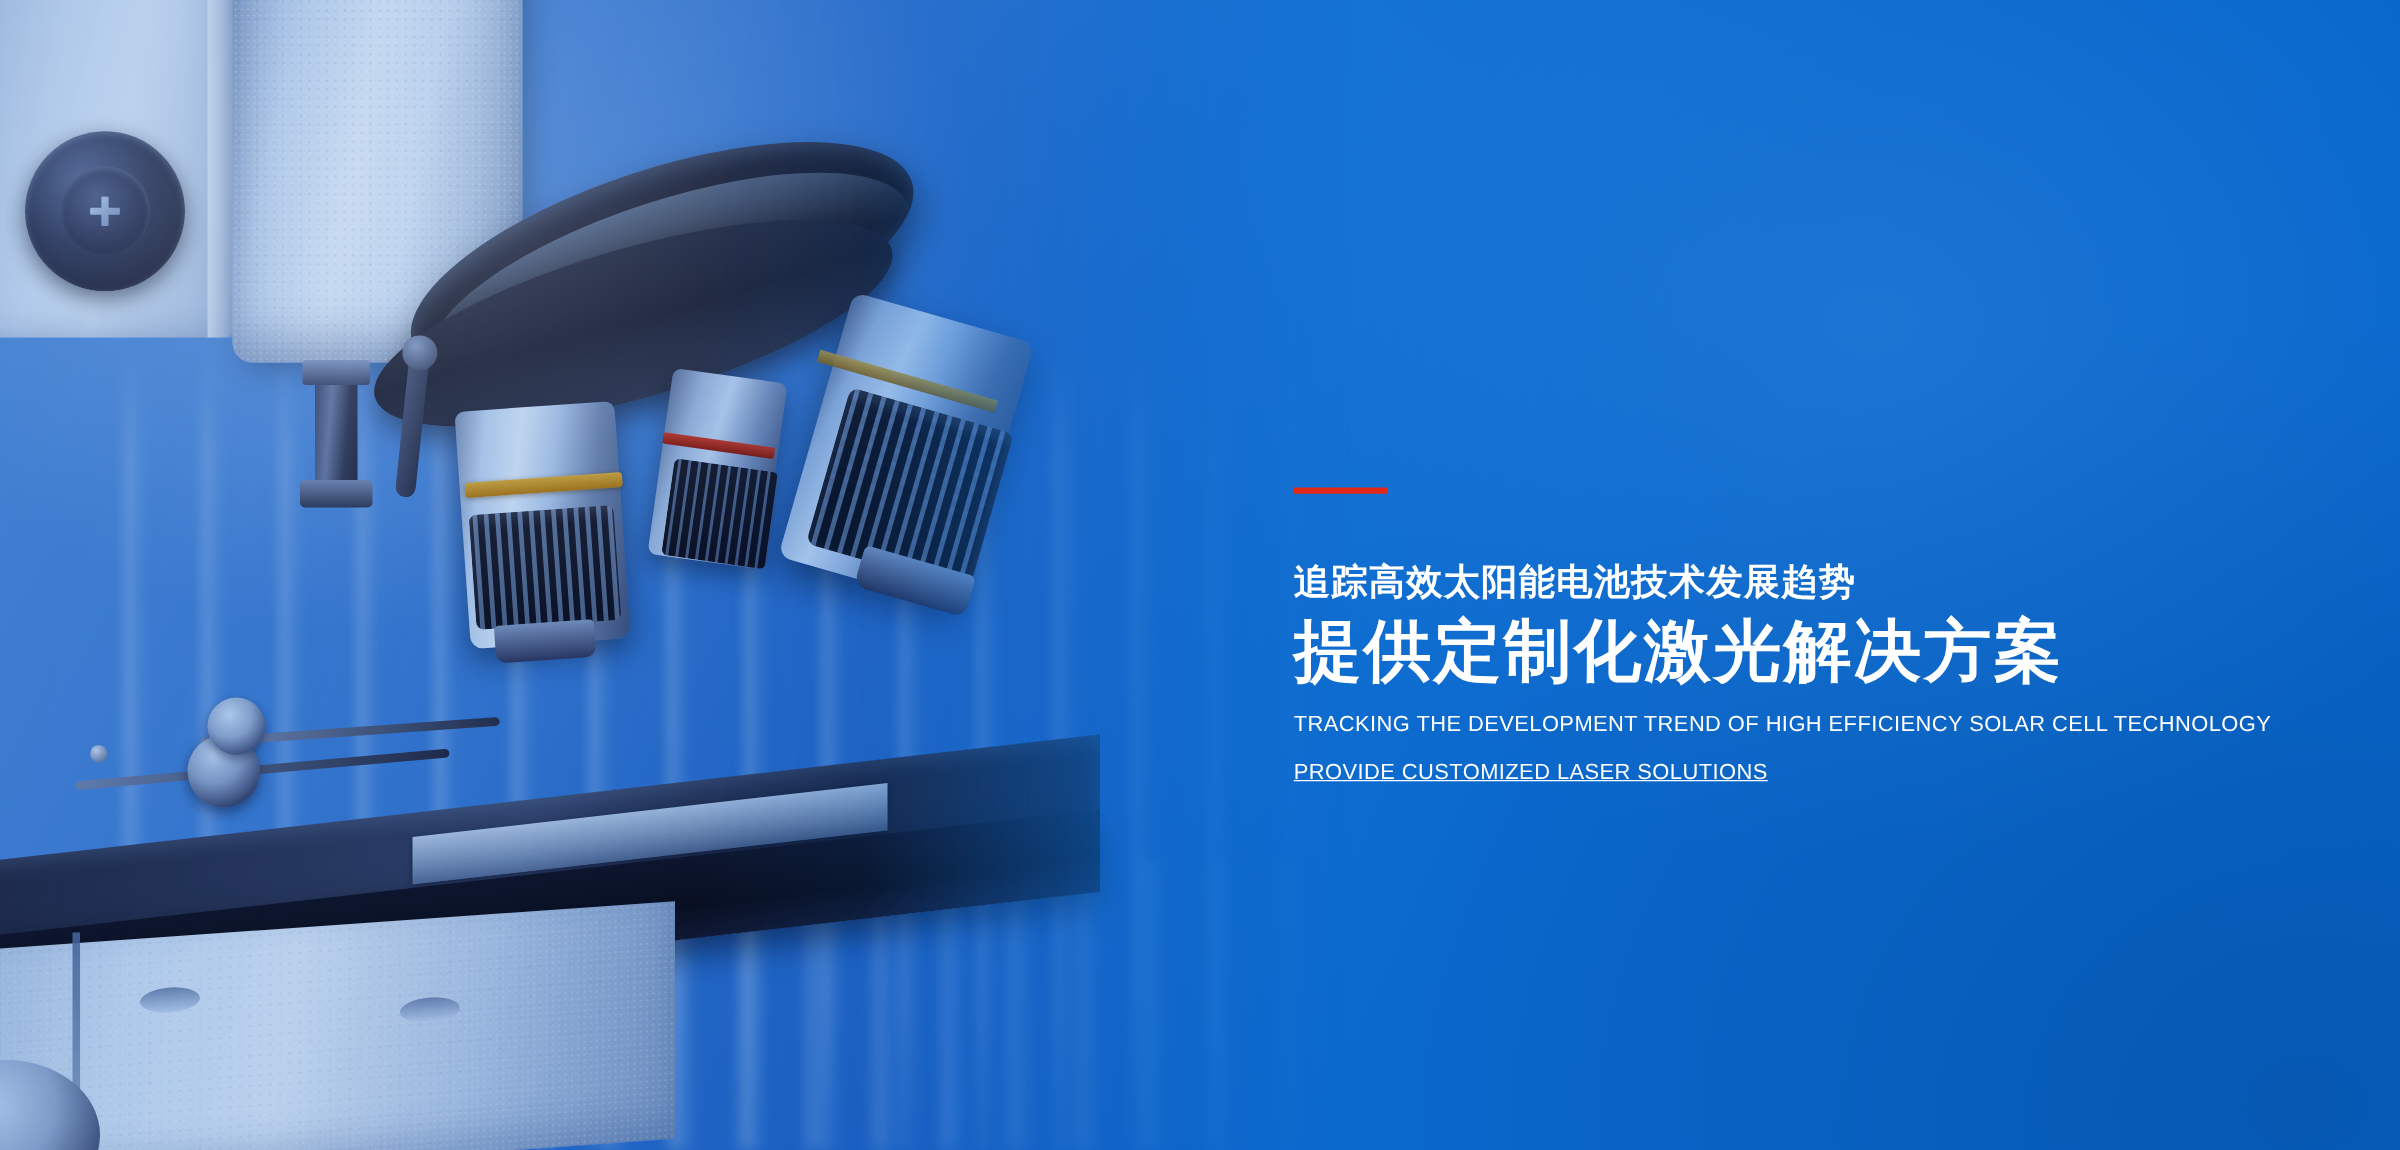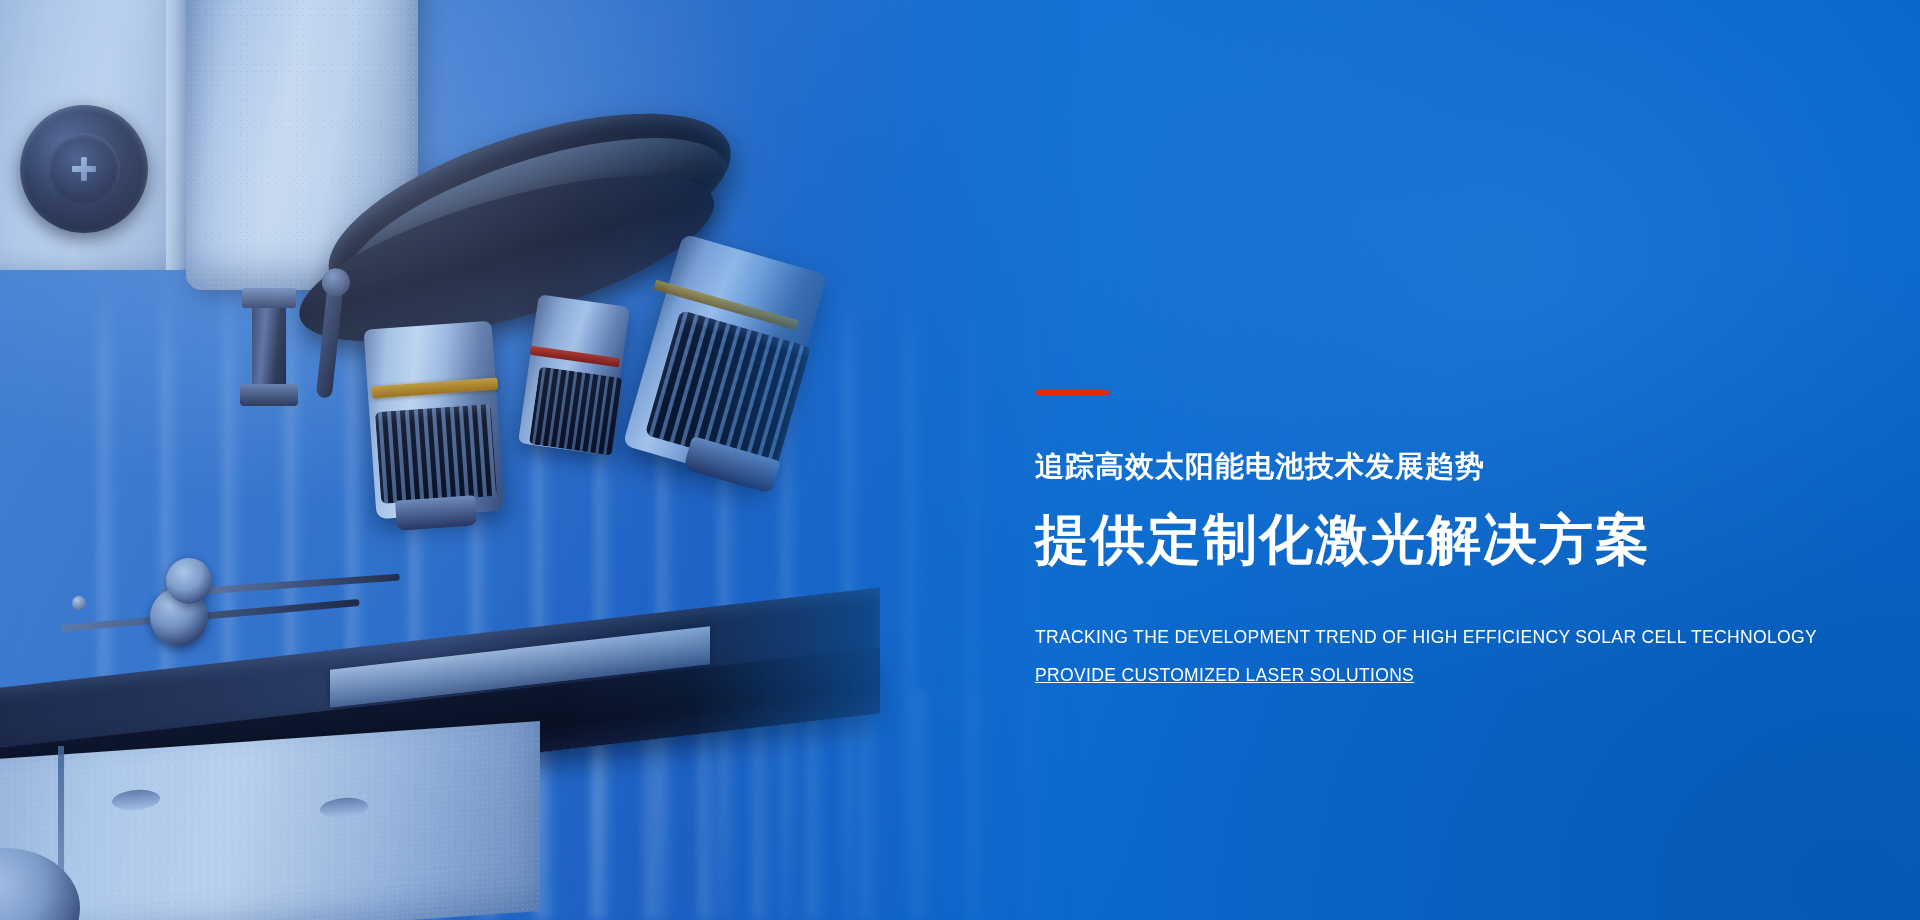--- a/index.html
+++ b/index.html
@@ -508,26 +508,26 @@
     line-height:1.2;
     white-space:nowrap;
   }
 
   .headline-cn {
     font-size:54px;
     font-weight:bold;
     color:#FFFFFF;
     letter-spacing:2px;
     line-height:1.25;
-    margin-top:22px;
+    margin-top:4px;
     white-space:nowrap;
   }
 
   .subtitle-en {
-    margin-top:56px;
+    margin-top:16px;
     font-size:17.5px;
     font-weight:normal;
     color:#FFFFFF;
     letter-spacing:0.35px;
     line-height:1;
     white-space:nowrap;
   }
   .subtitle-en.second {
     margin-top:20px;
     text-decoration:underline;

